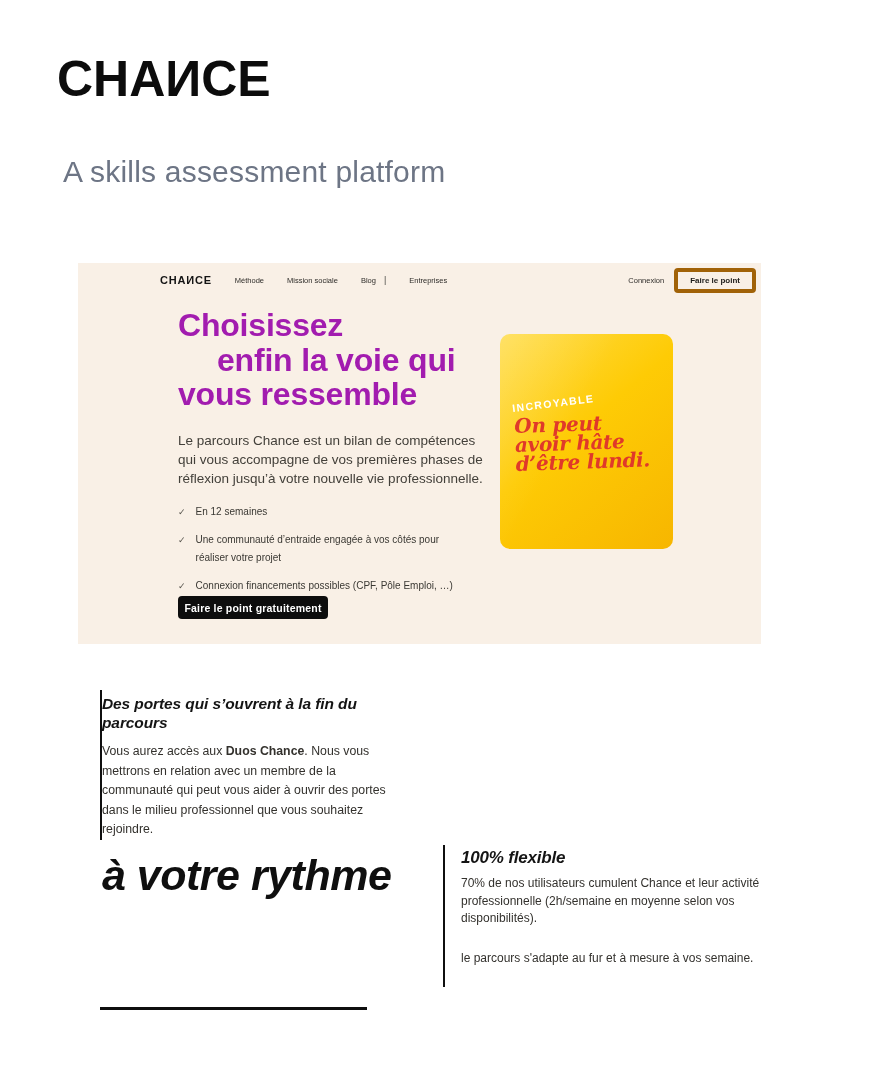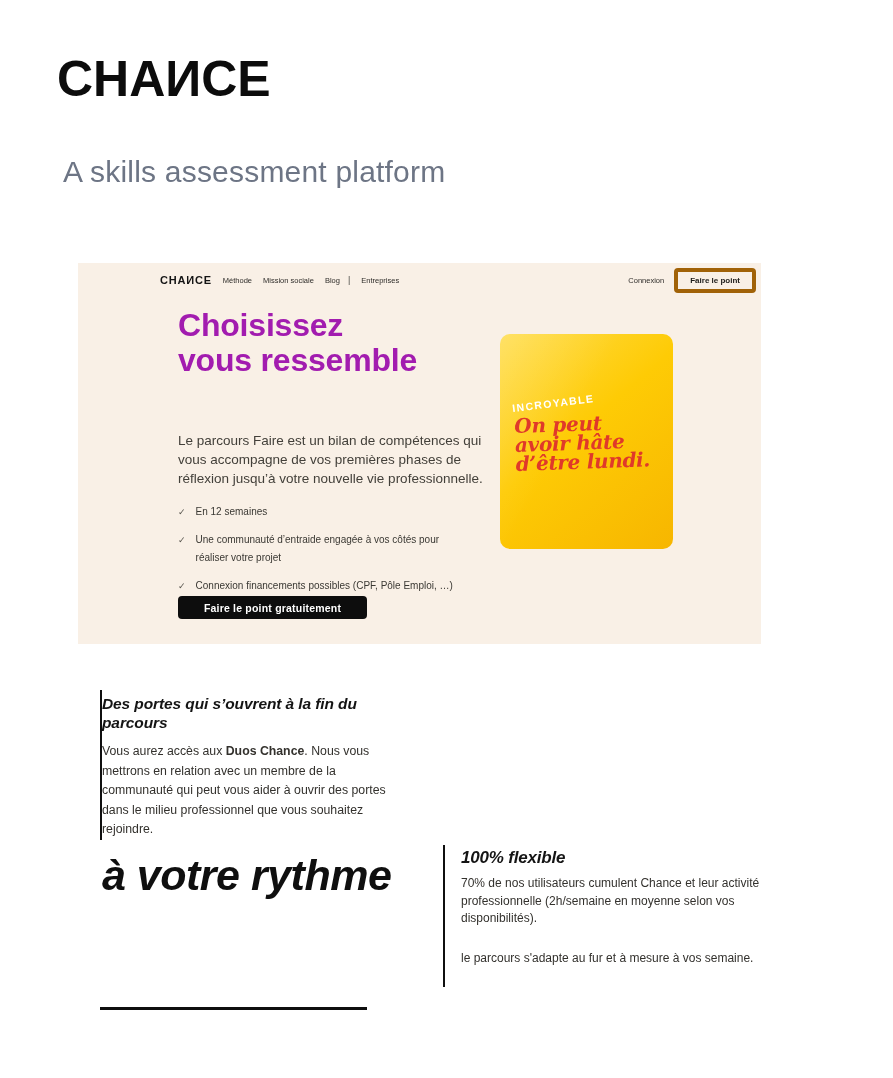--- a/index.html
+++ b/index.html
@@ -20,42 +20,42 @@
   
   .hero{
     position:absolute;left:78px;top:263px;width:683px;height:381px;
     background:var(--cream);
   }
   .nav{
     position:absolute;left:82px;right:5px;top:6px;height:22px;
     display:flex;align-items:center;
   }
   .nav-logo{font-size:11px;font-weight:800;letter-spacing:.8px;color:#141414;cursor:pointer;}
-  .nav-link{font-size:7.5px;color:#2e2c29;margin-left:11px;cursor:pointer;}
+  .nav-link{font-size:7.5px;color:#2e2c29;margin-left:23px;cursor:pointer;}
   .nav-divider{font-size:9px;color:#4a4a45;margin-left:8px;}
   .nav-connexion{margin-left:auto;font-size:7.5px;color:#2e2c29;cursor:pointer;}
   .nav-cta{
     margin-left:10px;margin-right:0;border:4px solid #a16207;border-radius:4px;
     padding:4px 12px;font-size:8px;font-weight:700;color:#1d1c1a;background:transparent;cursor:pointer;
   }
   .hero-h1{
     position:absolute;left:100px;top:45px;font-size:32px;line-height:34.5px;
     font-weight:600;color:#a21caf;letter-spacing:-.2px;
   }
   .hero-h1 .l2{padding-left:39px;}
   .hero-lede{
     position:absolute;left:100px;top:168px;width:318px;margin:0;
     font-size:13.5px;line-height:19px;color:#43403a;
   }
   .checks{position:absolute;left:100px;top:240px;width:300px;}
   .check-item{display:flex;gap:10px;margin-bottom:9px;font-size:10px;line-height:18.5px;color:#3a3833;}
   .check-item .tick{font-size:9px;color:#55524b;flex:0 0 auto;}
   .check-item .txt{max-width:278px;}
   .hero-cta{
-    position:absolute;left:100px;top:333px;width:189px;height:23px;
+    position:absolute;left:100px;top:333px;width:150px;height:23px;
     background:var(--black);color:#fff;font-size:10.5px;font-weight:700;
     display:flex;align-items:center;justify-content:center;border-radius:4px;
     letter-spacing:.2px;cursor:pointer;
   }
   .card{
     position:absolute;left:422px;top:71px;width:173px;height:215px;border-radius:10px;
     background:linear-gradient(140deg,var(--yellow_top) 0%,var(--yellow_mid) 45%,var(--yellow_bottom) 100%);
     overflow:hidden;
   }
   .card::after{
@@ -115,24 +115,25 @@
       <span class="nav-link">Mission sociale</span>
       <span class="nav-link">Blog</span>
       <span class="nav-divider">|</span>
       <span class="nav-link">Entreprises</span>
       <span class="nav-connexion">Connexion</span>
       <span class="nav-cta">Faire le point</span>
     </div>
 
     <div class="hero-h1">
       <div class="l1">Choisissez</div>
+      <div class="l2">enfin la voie qui</div>
       <div class="l3">vous ressemble</div>
     </div>
 
-    <p class="hero-lede">Le parcours Faire est un bilan de compétences qui vous accompagne de vos premières phases de réflexion jusqu’à votre nouvelle vie professionnelle.</p>
+    <p class="hero-lede">Le parcours Chance est un bilan de compétences qui vous accompagne de vos premières phases de réflexion jusqu’à votre nouvelle vie professionnelle.</p>
 
     <div class="checks">
       <div class="check-item">
         <span class="tick">✓</span>
         <span class="txt">En 12 semaines</span>
       </div>
       <div class="check-item">
         <span class="tick">✓</span>
         <span class="txt">Une communauté d’entraide engagée à vos côtés pour réaliser votre projet</span>
       </div>

